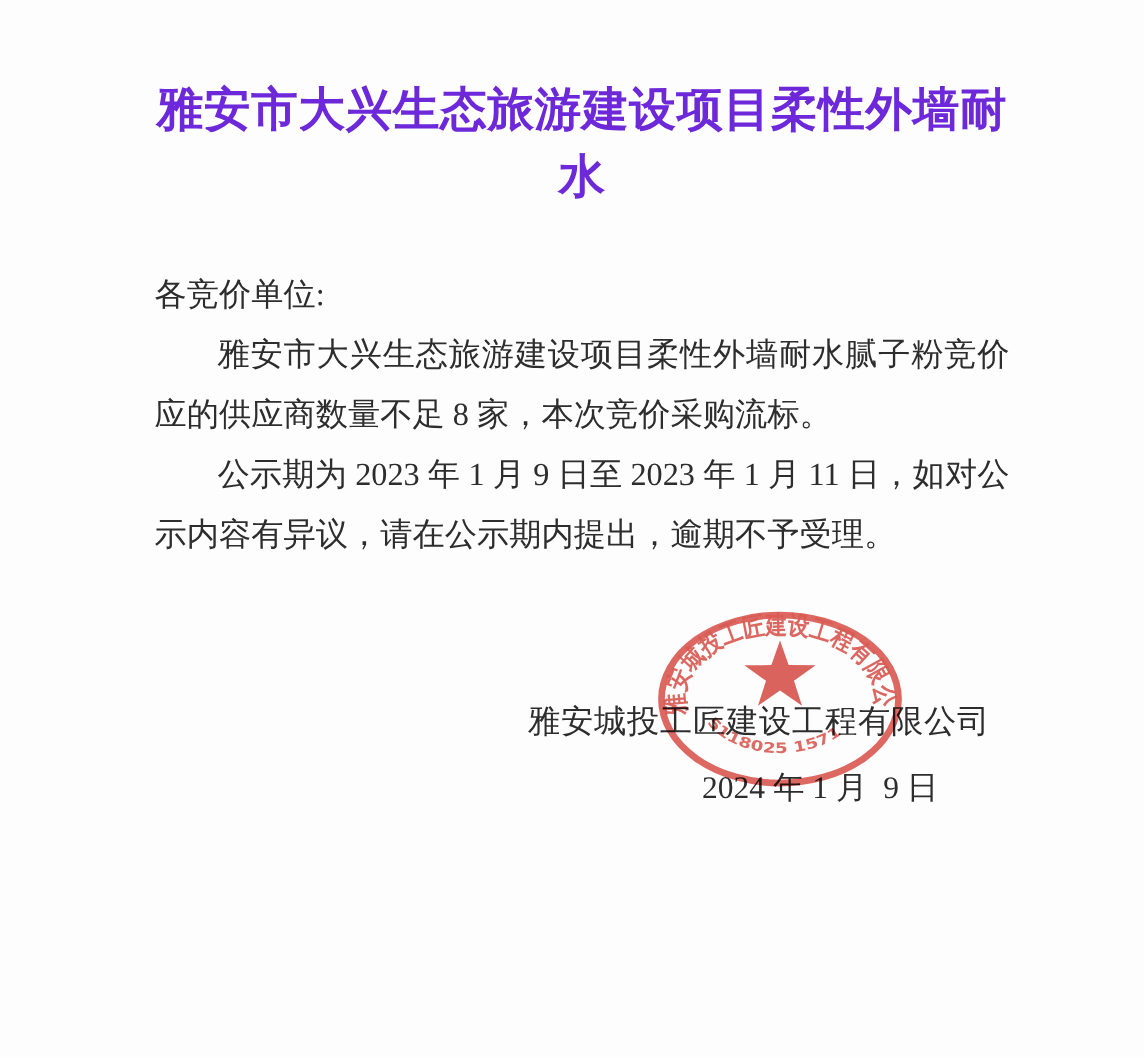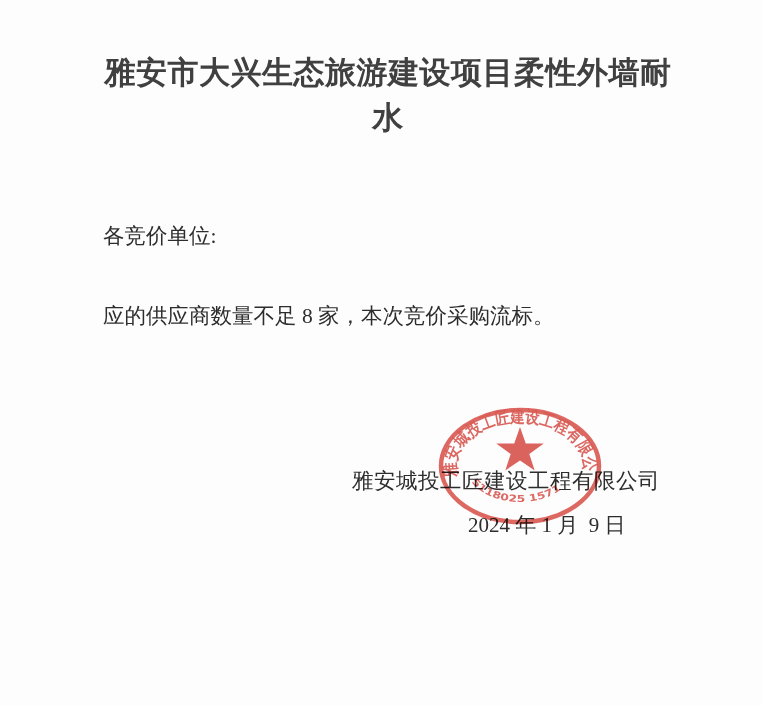--- a/index.html
+++ b/index.html
@@ -11,32 +11,31 @@
   }
   .page{
     position:absolute;inset:0;
     background:#fdfdfd;
   }
   .doc-title{
     position:absolute;top:50px;left:103px;width:570px;
     text-align:center;
     font-weight:700;
     font-size:31px;line-height:45px;
-    color:#404040;
+    color:#6d28d9;
     letter-spacing:0.5px;
   }
   .body-block{
     position:absolute;top:176px;left:103px;width:570px;
     color:#2d2d2d;
     font-size:21.5px;line-height:40px;
   }
   .body-line{
     height:40px;
     text-align:left;
-    margin-top:40px;
   }
   .full{
     text-align:justify;
     text-align-last:justify;
   }
   .ind{
     text-indent:42px;
   }
   .signature{
     position:absolute;top:466px;left:352px;
@@ -65,21 +64,24 @@
 <body>
 
 <div class="page">
 
   <div class="doc-title">
     <div>雅安市大兴生态旅游建设项目柔性外墙耐水</div>
   </div>
 
   <div class="body-block">
     <div class="body-line">各竞价单位:</div>
+    <div class="body-line full ind">雅安市大兴生态旅游建设项目柔性外墙耐水腻子粉竞价</div>
     <div class="body-line">应的供应商数量不足 8 家，本次竞价采购流标。</div>
+    <div class="body-line full ind">公示期为 2023 年 1 月 9 日至 2023 年 1 月 11 日，如对公</div>
+    <div class="body-line">示内容有异议，请在公示期内提出，逾期不予受理。</div>
   </div>
 
   <div class="signature">雅安城投工匠建设工程有限公司</div>
 
   <div class="doc-date">2024 年 1 月  9 日</div>
 
   <svg class="seal" viewBox="0 0 180 140" aria-hidden="true">
     <defs>
       <path id="sealTopArc" d="M 27.6 80 A 64 44 0 1 1 152.4 80" fill="none"></path>
       <path id="sealBottomArc" d="M 40.3 84.1 A 54 36 0 0 0 139.7 84.1" fill="none"></path>

